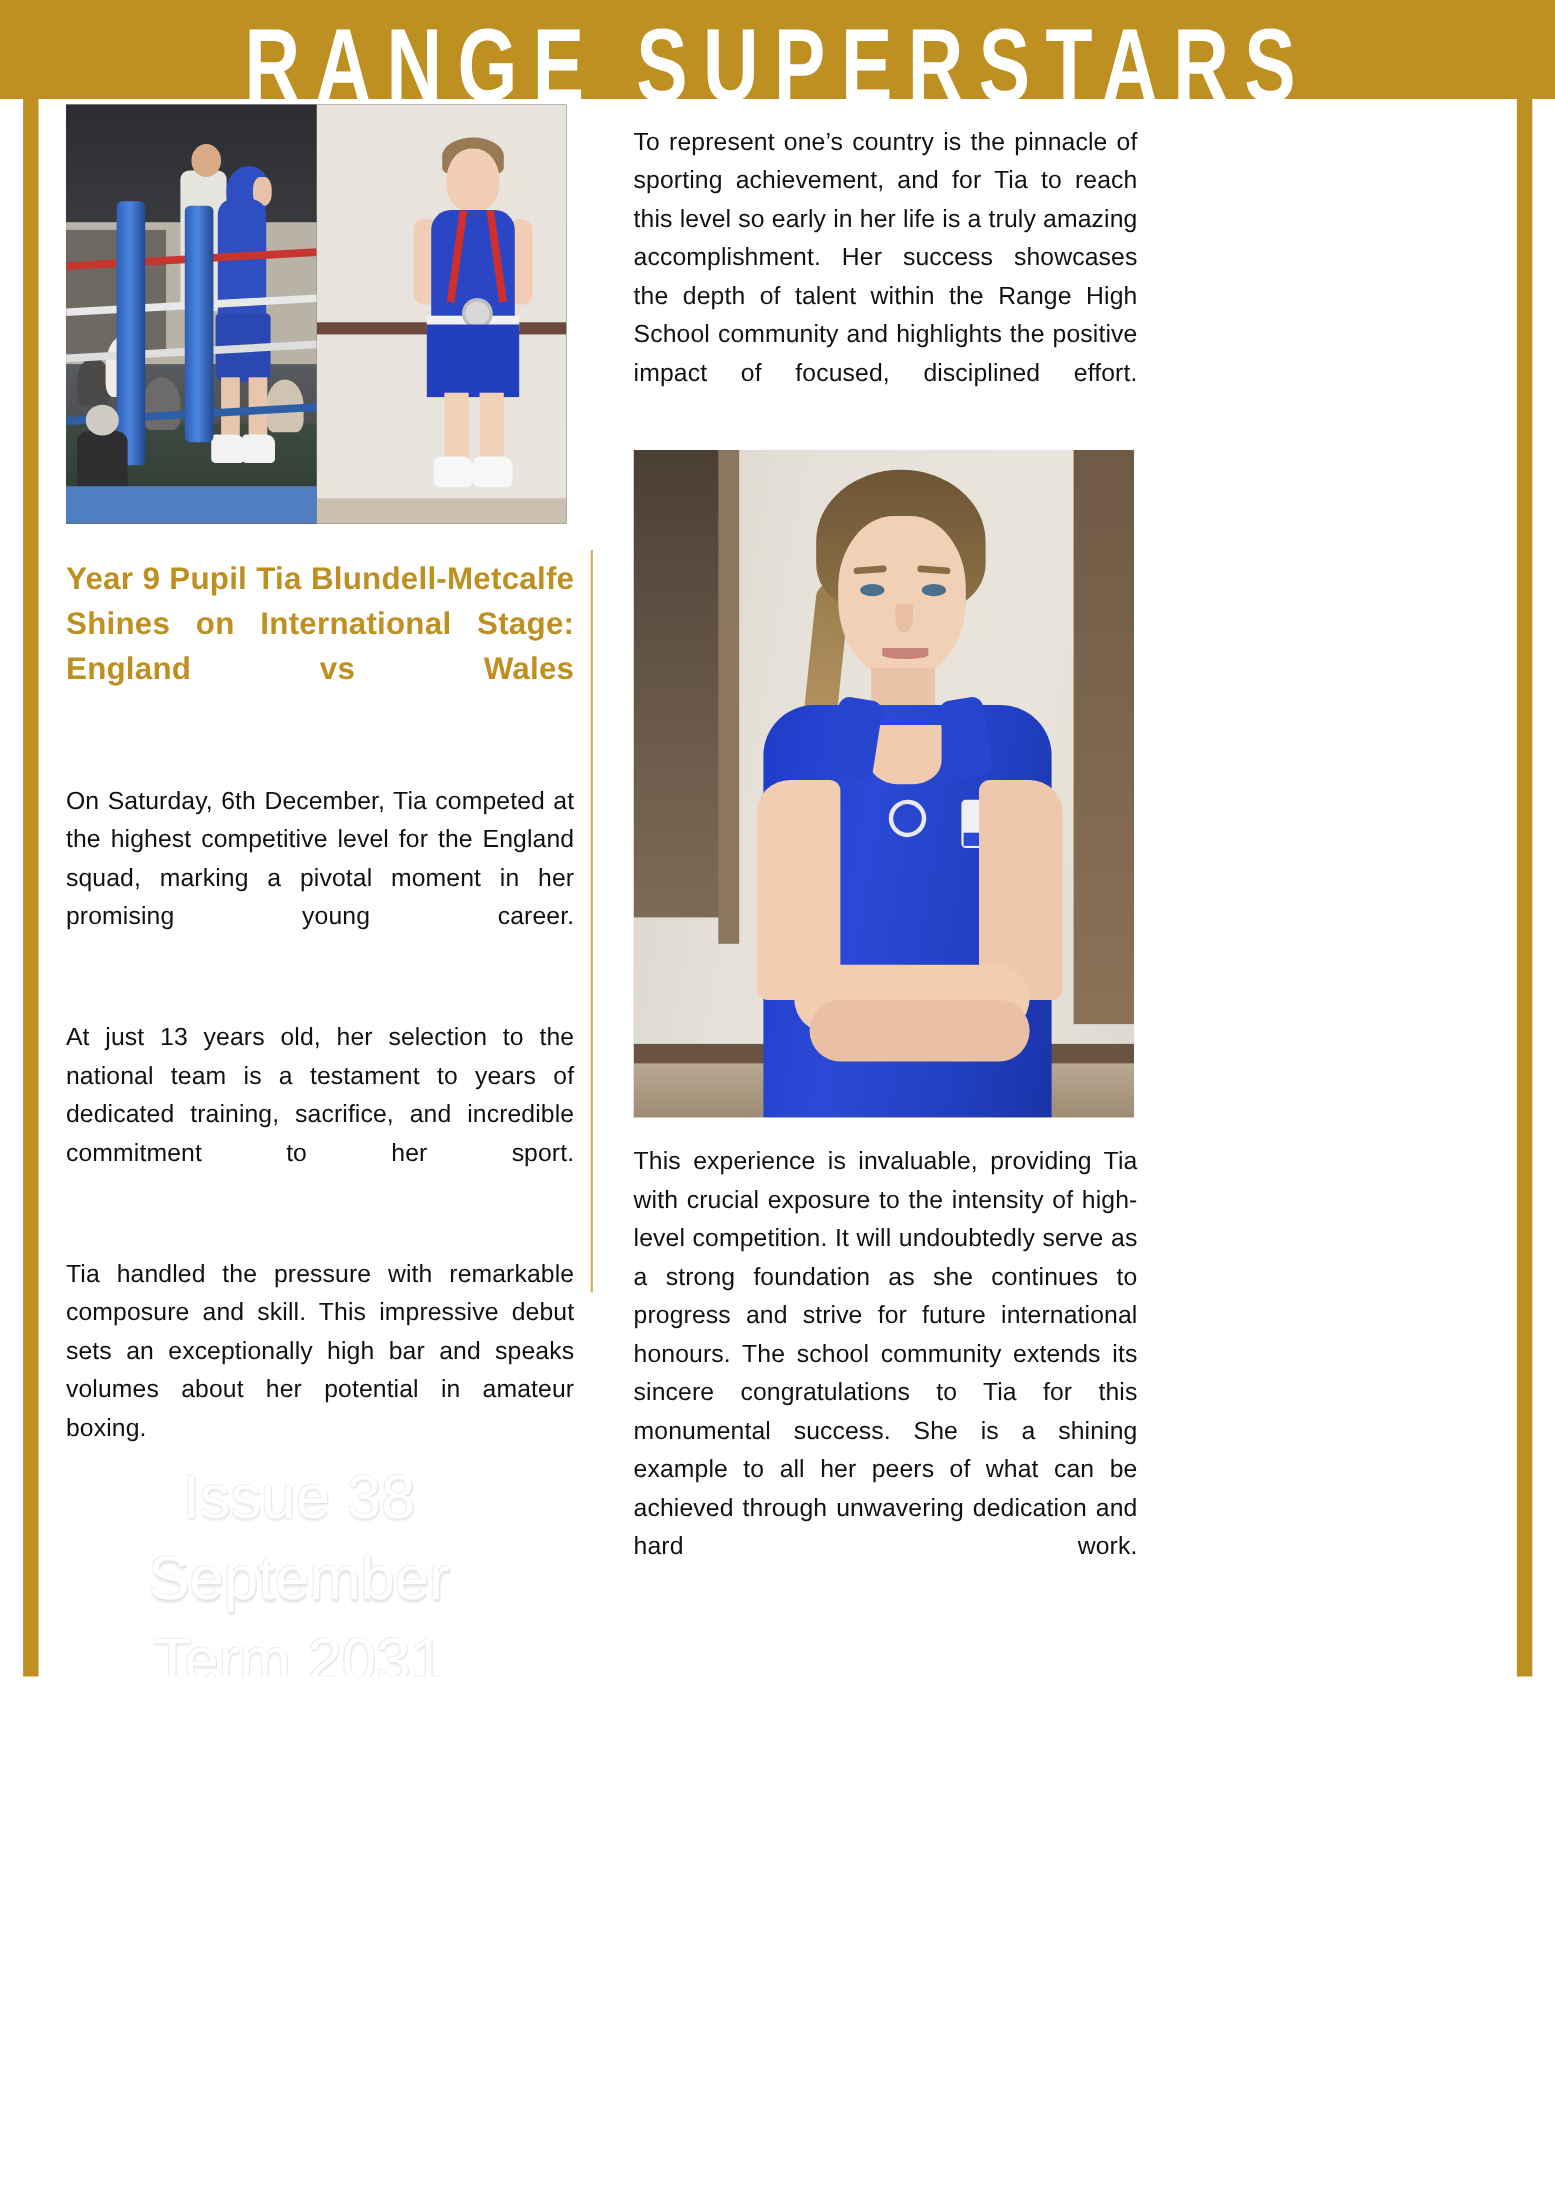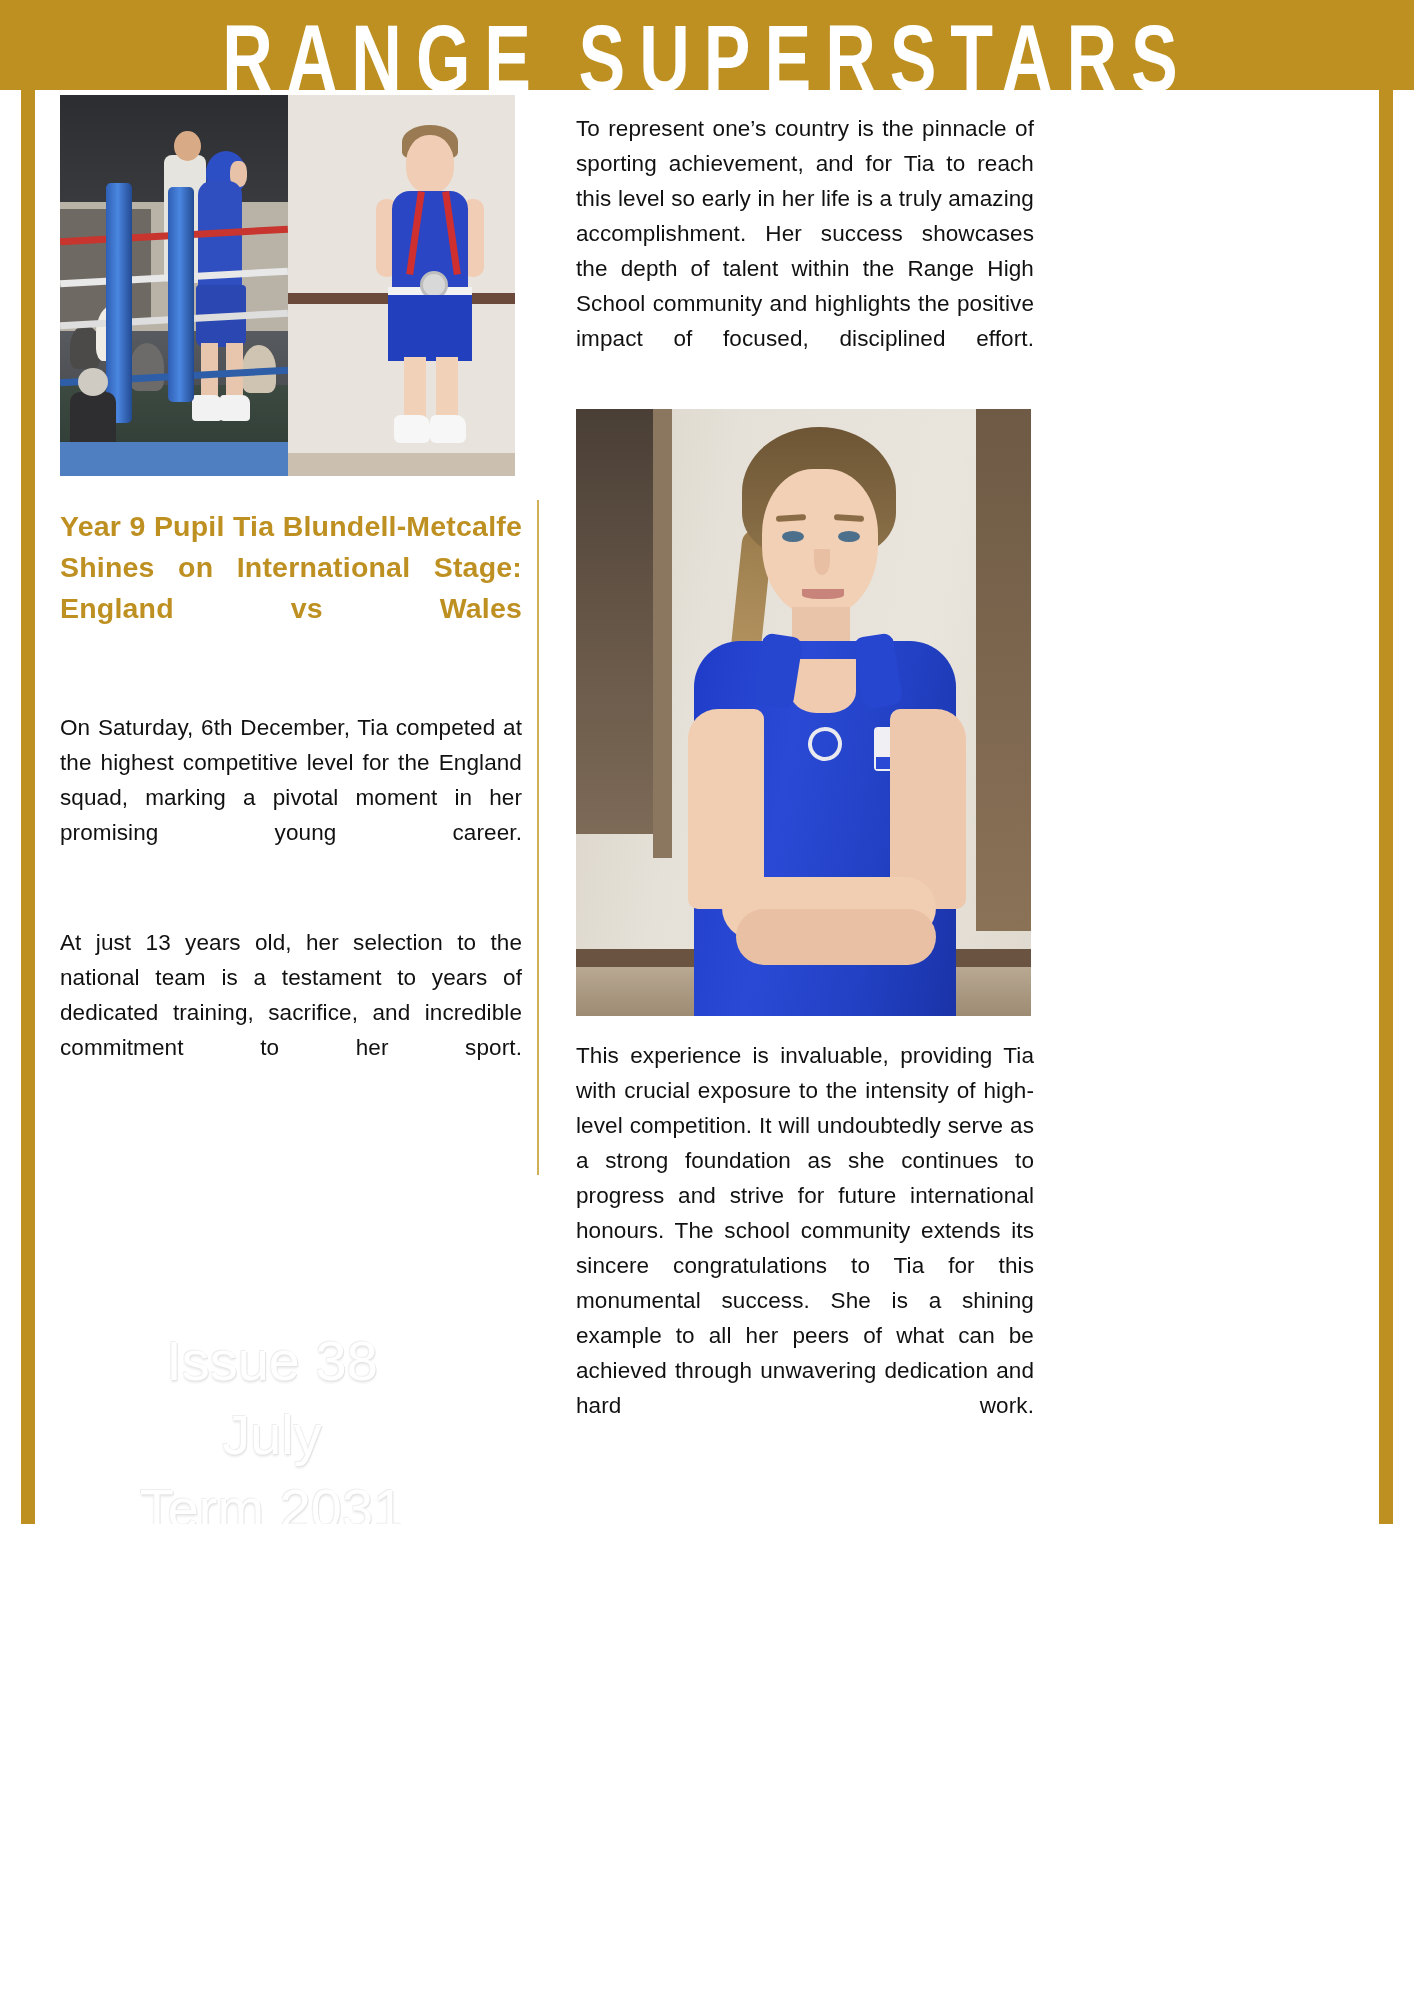--- a/index.html
+++ b/index.html
@@ -397,20 +397,21 @@
           <div class="mg-shoe mgs-a"></div>
           <div class="mg-shoe mgs-b"></div>
         </div>
 
       </div>
 
       <div id="headline">Year 9 Pupil Tia Blundell-Metcalfe Shines on International Stage: England vs Wales</div>
 
       <p class="body-p">On Saturday, 6th December, Tia competed at the highest competitive level for the England squad, marking a pivotal moment in her promising young career.</p>
       <p class="body-p">At just 13 years old, her selection to the national team is a testament to years of dedicated training, sacrifice, and incredible commitment to her sport.</p>
+      <p class="body-p">Tia handled the pressure with remarkable composure and skill. This impressive debut sets an exceptionally high bar and speaks volumes about her potential in amateur boxing.</p>
     </div>
 
     <div id="col-right">
 
       <p class="body-p rtop">To represent one’s country is the pinnacle of sporting achievement, and for Tia to reach this level so early in her life is a truly amazing accomplishment. Her success showcases the depth of talent within the Range High School community and highlights the positive impact of focused, disciplined effort.</p>
 
       <div id="portrait">
         <div class="pt-wall"></div>
         <div class="pt-door"></div>
         <div class="pt-doorfr"></div>
@@ -439,21 +440,21 @@
         <div class="pt-fold"></div>
         <div class="pt-fold2"></div>
       </div>
 
       <p class="body-p rbot" style="margin-top:22px;">This experience is invaluable, providing Tia with crucial exposure to the intensity of high-level competition. It will undoubtedly serve as a strong foundation as she continues to progress and strive for future international honours. The school community extends its sincere congratulations to Tia for this monumental success. She is a shining example to all her peers of what can be achieved through unwavering dedication and hard work.</p>
     </div>
   </div>
 
   <div id="watermark">
     <div>Issue 38</div>
-    <div>July</div>
+    <div>September</div>
     <div>Term 2031</div>
   </div>
 
   <div id="strapline">
     <span class="sl-challenge">CHALLENGE</span><span class="sl-sep">|</span><span class="sl-support">SUPPORT</span><span class="sl-sep">|</span><span class="sl-flourish">FLOURISH</span>
   </div>
 
 </div>
 
 </body></html>

